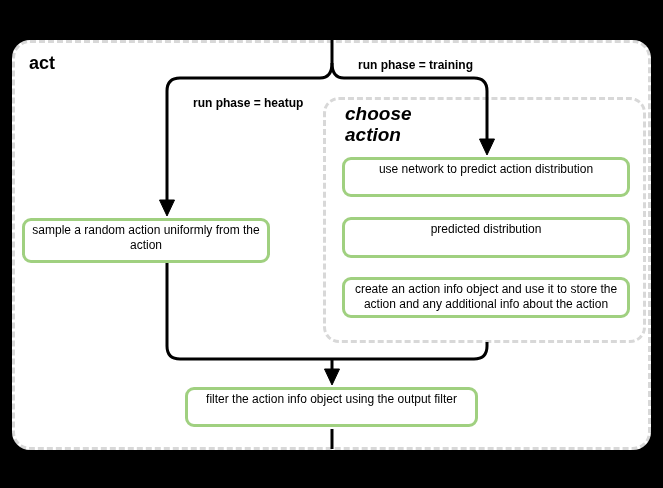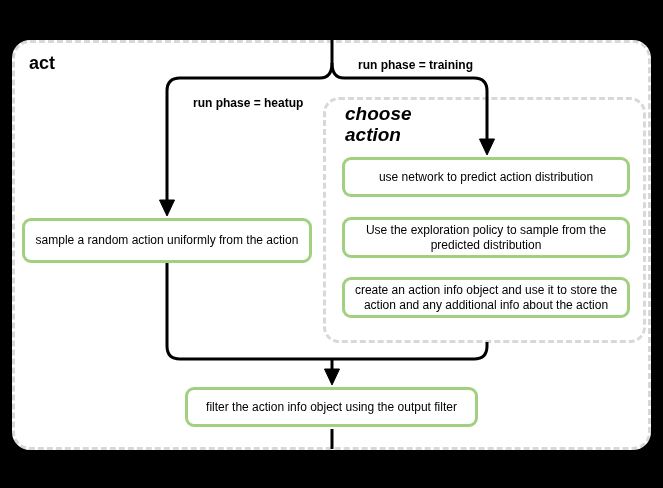--- a/index.html
+++ b/index.html
@@ -67,28 +67,28 @@
   }
   .node {
     position: absolute;
     box-sizing: border-box;
     background: var(--surface, #fff);
     border: 3px solid var(--node-border, #a0d080);
     border-radius: 9px;
     display: flex;
     flex-direction: column;
     align-items: center;
-    justify-content: center;
+    justify-content: flex-start;
     text-align: center;
     font-size: 12px;
     line-height: 15px;
     color: var(--text, #000);
     padding: 2px 4px;
   }
-  .node-sample  { left: 22px;  top: 218px; width: 290px; height: 45px; }
+  .node-sample  { left: 22px;  top: 218px; width: 248px; height: 45px; }
   .node-predict { left: 342px; top: 157px; width: 288px; height: 40px; }
   .node-explore { left: 342px; top: 217px; width: 288px; height: 41px; }
   .node-create  { left: 342px; top: 277px; width: 288px; height: 41px; }
   .node-filter  { left: 185px; top: 387px; width: 293px; height: 40px; }
   .flow-svg {
     position: absolute;
     left: 0;
     top: 0;
     width: 663px;
     height: 488px;
@@ -126,21 +126,20 @@
 
 <div class="node node-sample">
   <div>sample a random action uniformly from the action</div>
 </div>
 
 <div class="node node-predict">
   <div>use network to predict action distribution</div>
 </div>
 
 <div class="node node-explore">
-  <div>Use the exploration policy to sample from the</div>
   <div>predicted distribution</div>
 </div>
 
 <div class="node node-create">
   <div>create an action info object and use it to store the</div>
   <div>action and any additional info about the action</div>
 </div>
 
 <div class="node node-filter">
   <div>filter the action info object using the output filter</div>

